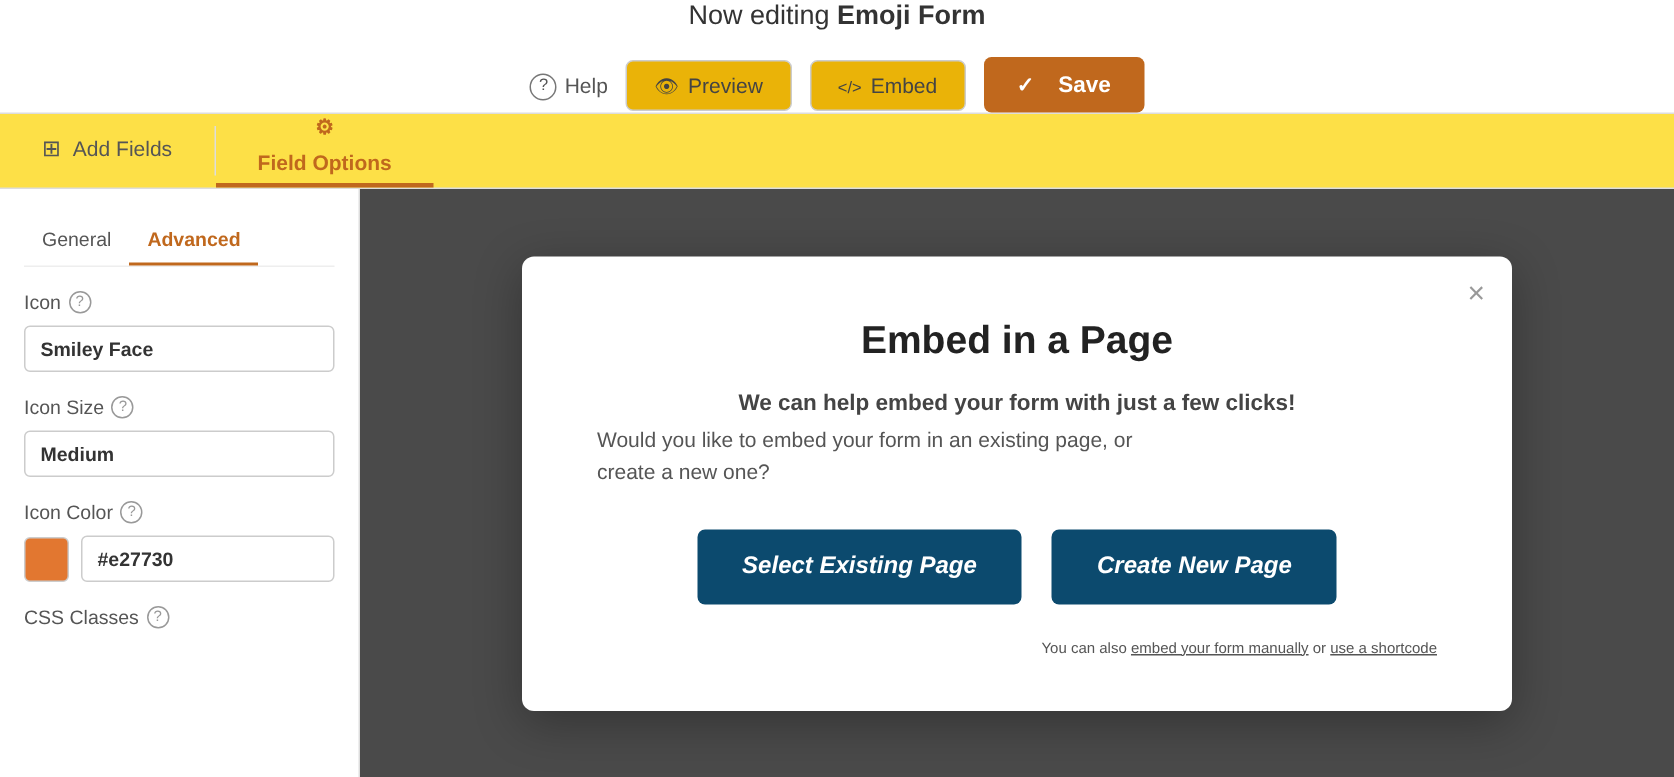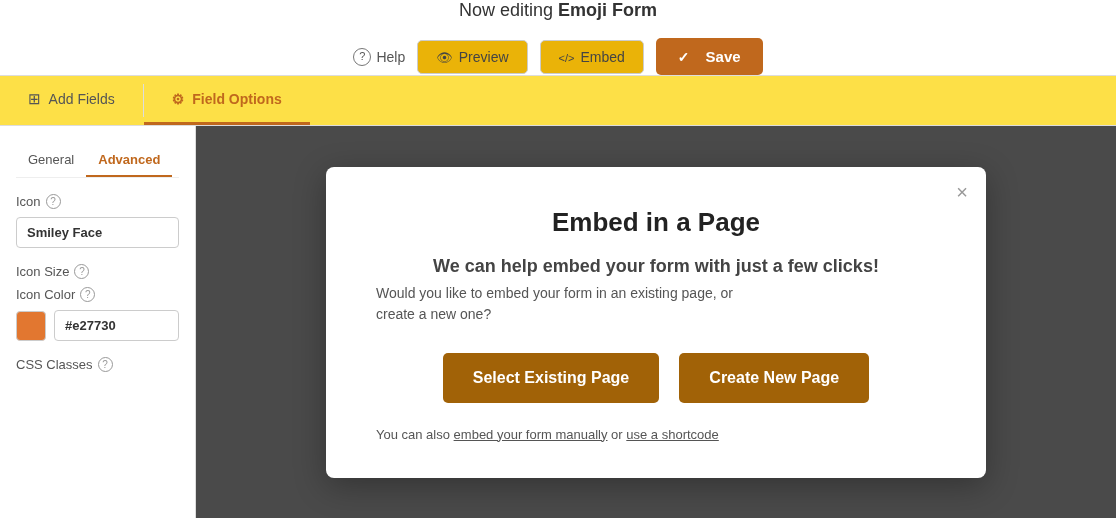--- a/index.html
+++ b/index.html
@@ -65,35 +65,36 @@
       display: flex; align-items: center; gap: 8px;
       font-size: 14px;
       color: #555;
       cursor: pointer;
       border-bottom: 3px solid transparent;
     }
     .tab.active {
       border-bottom: 3px solid #c0681d;
       color: #c0681d;
       font-weight: 600;
+      flex-direction: column;
     }
     .tab-divider {
       width: 1px;
       background: #ddd;
       margin: 8px 0;
     }
 
     
     .content-area {
       display: flex;
       height: calc(518px - 76px - 50px);
       position: relative;
     }
     .left-panel {
-      width: 196px;
+      width: 240px;
       background: #fff;
       border-right: 1px solid #ddd;
       padding: 20px 16px;
     }
     .field-label {
       font-size: 13px;
       color: #555;
       margin-bottom: 8px;
       display: flex; align-items: center; gap: 5px;
     }
@@ -171,51 +172,52 @@
     }
     .modal-title {
       text-align: center;
       font-size: 26px;
       font-weight: 700;
       color: #222;
       margin-bottom: 18px;
     }
     .modal-subtitle {
       text-align: center;
-      font-size: 18px;
+      font-size: 15px;
       color: #444;
       font-weight: 700;
       margin-bottom: 6px;
     }
     .modal-desc {
       font-size: 14px;
       color: #555;
       margin-bottom: 28px;
       line-height: 1.5;
     }
     .modal-buttons {
       display: flex;
       gap: 20px;
       justify-content: center;
       margin-bottom: 24px;
     }
     .btn-modal-primary {
-      background: #a16207;
+      background: #0c4a6e;
       border: none;
       border-radius: 5px;
       padding: 16px 30px;
       font-size: 16px;
       font-weight: 700;
       color: #fff;
       cursor: pointer;
       min-width: 190px;
+      font-style: italic;
     }
     .modal-footer {
-      text-align: left;
-      font-size: 13px;
+      text-align: right;
+      font-size: 10px;
       color: #555;
     }
     .modal-footer a {
       color: #555;
       text-decoration: underline;
     }
 
     
     .icon-help::before { content: '?'; display: inline-block; width: 16px; height: 16px; border-radius: 50%; border: 1.5px solid #777; text-align: center; line-height: 14px; font-size: 11px; }
     .icon-eye::before { content: '👁'; font-size: 13px; }
@@ -279,20 +281,21 @@
     <div class="field-label">
       <span>Icon</span>
       <span class="circle-help">?</span>
     </div>
     <input class="field-input" type="text" value="Smiley Face" style="">
 
     <div class="field-label">
       <span>Icon Size</span>
       <span class="circle-help">?</span>
     </div>
+    <input class="field-input" type="text" value="Medium" style="">
 
     <div class="field-label">
       <span>Icon Color</span>
       <span class="circle-help">?</span>
     </div>
     <div class="color-input-row">
       <div class="color-swatch"></div>
       <input class="field-input" style="margin-bottom: 0px;" type="text" value="#e27730">
     </div>
     <div style="margin-top:16px;" class="field-label">

